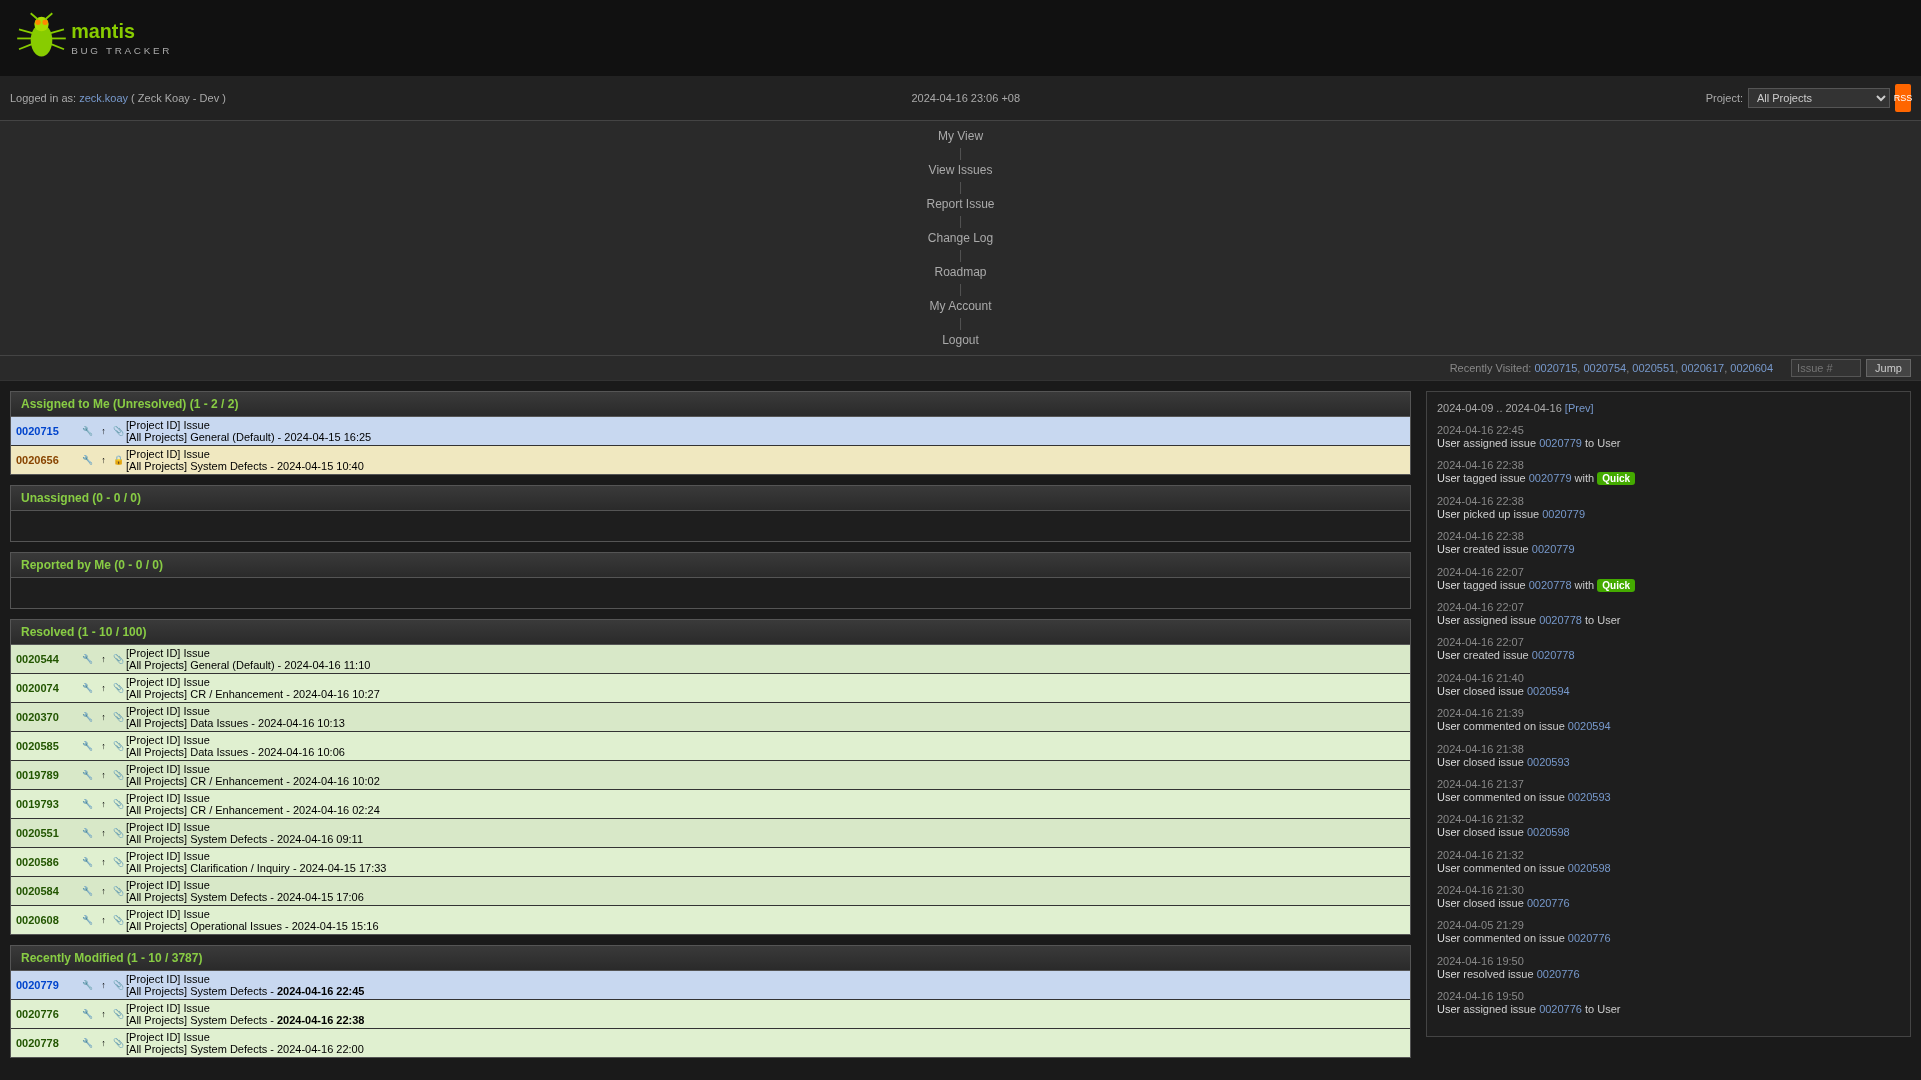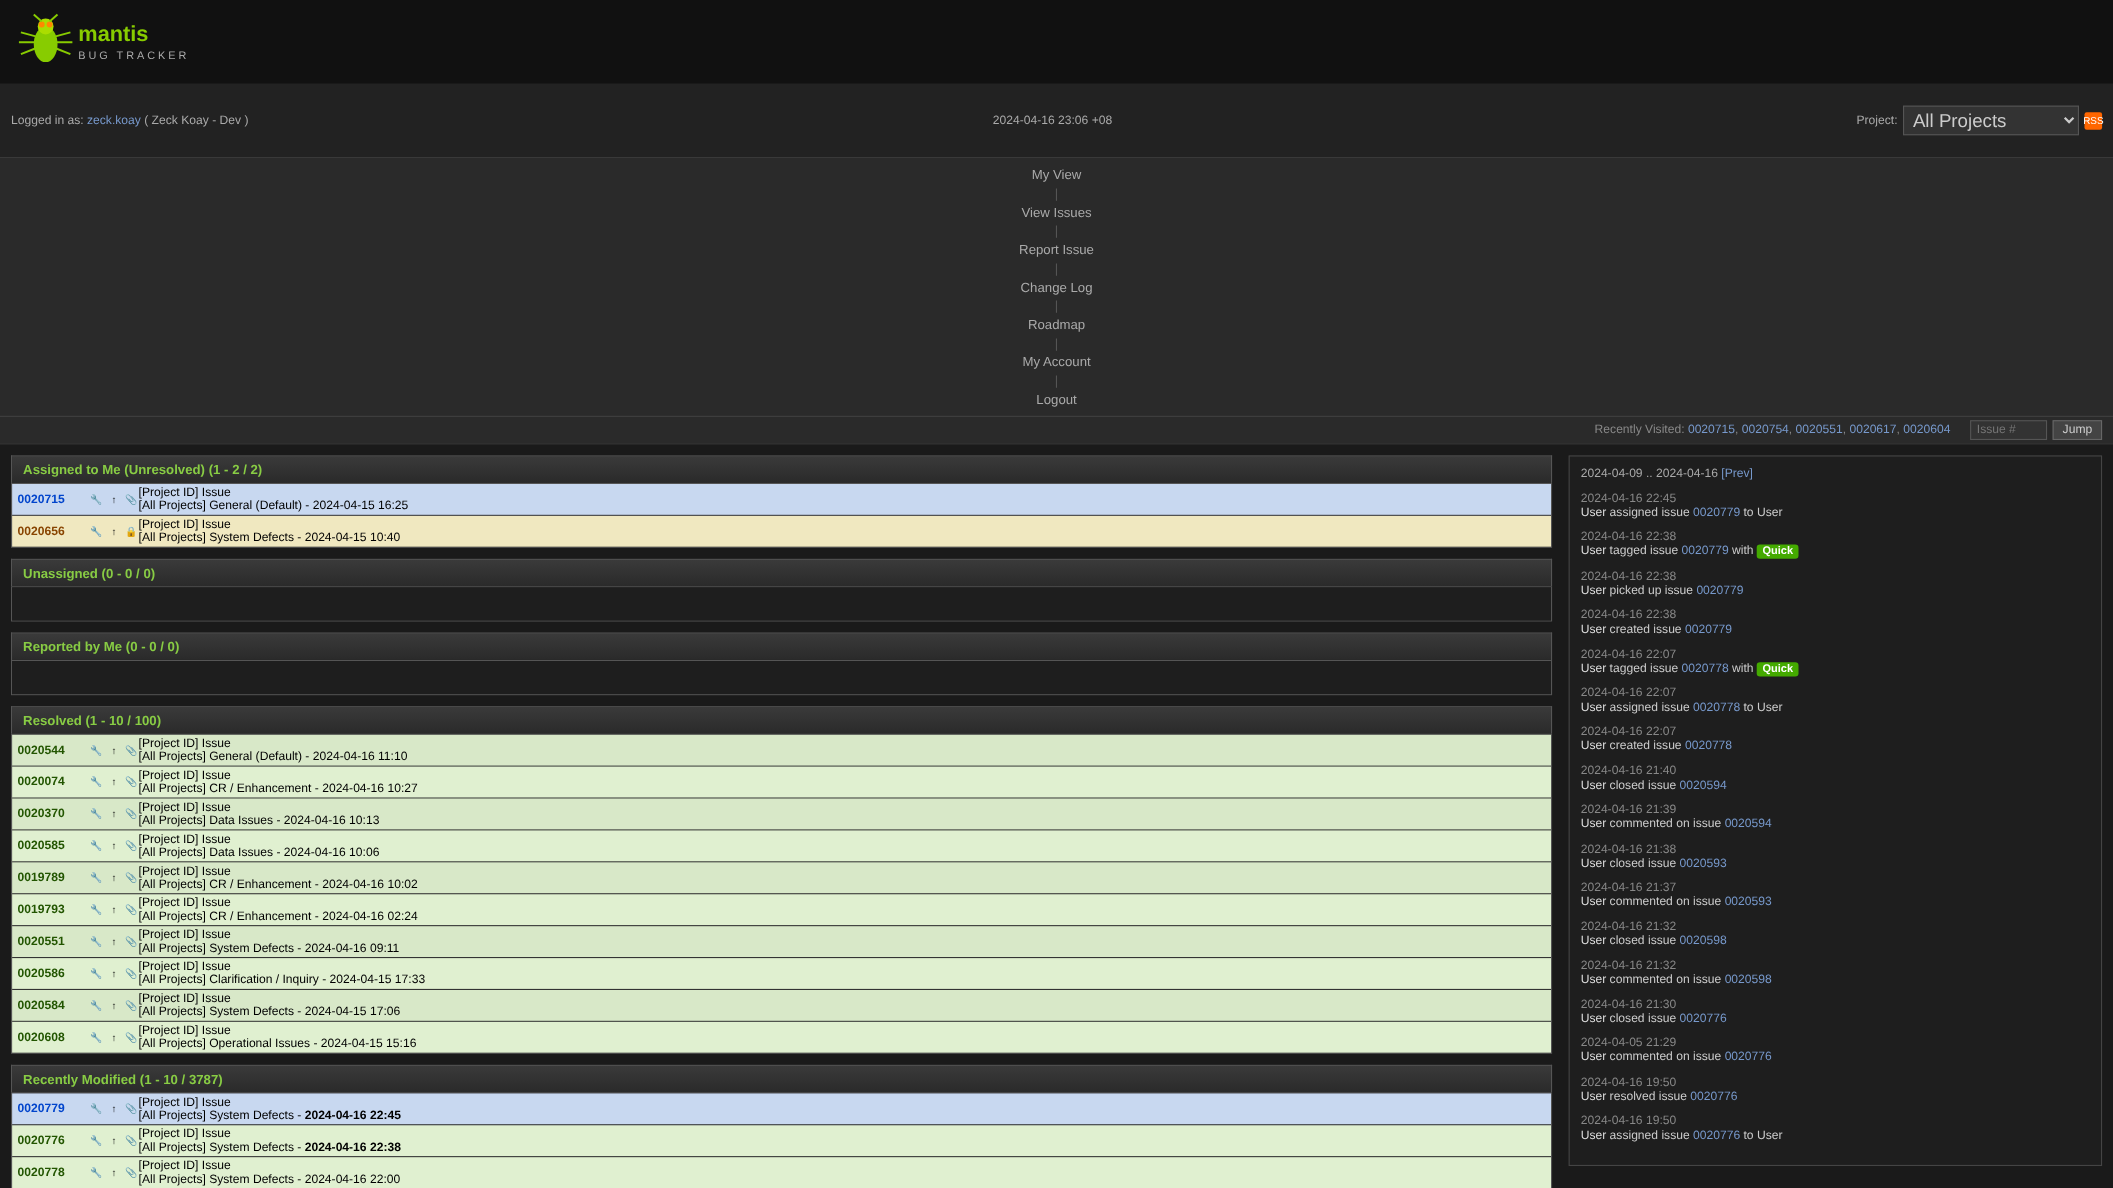--- a/index.html
+++ b/index.html
@@ -25,21 +25,21 @@
     }
     #logo-svg {
       width: 180px;
       height: 60px;
     }
 
     
     #topbar {
       background-color: #222;
       border-bottom: 1px solid #444;
-      padding: 20px 10px;
+      padding: 8px 10px;
       display: flex;
       align-items: center;
       justify-content: space-between;
     }
     #logged-in-text {
       color: #aaa;
       font-size: 11px;
     }
     #logged-in-text a { color: #7799cc; }
     #datetime-text {
@@ -53,26 +53,26 @@
       align-items: center;
       gap: 5px;
       font-size: 11px;
       color: #aaa;
     }
     #project-selector select {
       background: #333;
       color: #ccc;
       border: 1px solid #555;
       padding: 2px 4px;
-      font-size: 17px;
-      width: 160px;
+      font-size: 11px;
+      width: 142px;
     }
     #rss-icon {
       width: 16px;
-      height: 16px;
+      height: 28px;
       background: #f60;
       color: #fff;
       font-size: 9px;
       display: flex;
       align-items: center;
       justify-content: center;
       border-radius: 2px;
     }
 
     

